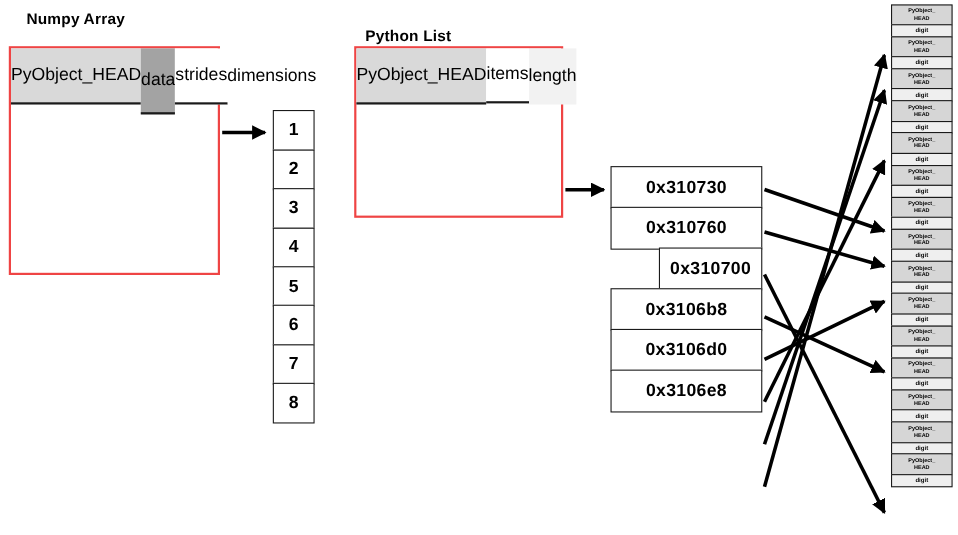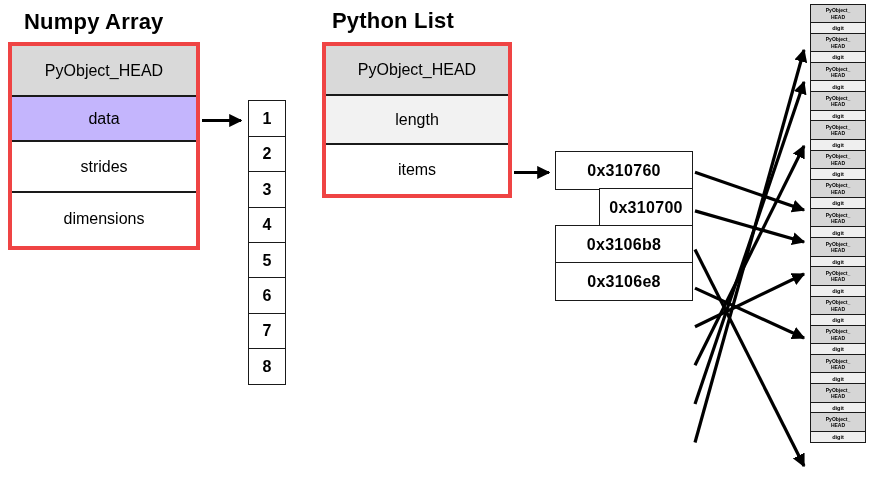--- a/index.html
+++ b/index.html
@@ -1,25 +1,25 @@
 <!DOCTYPE html>
 <html><head>
 <meta charset="utf-8">
 <style>
   html,body{margin:0;padding:0;background:#ffffff;}
   #canvas{
     position:relative;width:871px;height:486px;overflow:hidden;
     font-family:"Liberation Sans", sans-serif;color:#000;background:#fff;
   }
   .title{
-    position:absolute;font-size:22px;font-weight:bold;letter-spacing:.2px;white-space:nowrap;
+    position:absolute;font-size:14px;font-weight:bold;letter-spacing:.2px;white-space:nowrap;
   }
   .struct-box{
-    position:absolute;border:4px solid #ef4444;box-sizing:border-box;background:#fff;
-    display:flex;flex-direction:column;
+    position:absolute;border:2px solid #ef4444;box-sizing:border-box;background:#fff;
+    display:flex;flex-direction:row;
   }
   .struct-row{
     box-sizing:border-box;display:flex;align-items:center;justify-content:center;
     font-size:16px;border-bottom:2px solid #1a1a1a;
   }
   .struct-row:last-child{border-bottom:none;}
   .cell-col{position:absolute;box-sizing:border-box;}
   .buf-cell{
     box-sizing:border-box;border:1.6px solid #1a1a1a;margin-top:-1.6px;background:#fff;
     display:flex;align-items:center;justify-content:center;font-size:16px;font-weight:bold;
@@ -42,50 +42,52 @@
   }
   svg{position:absolute;left:0;top:0;}
 </style>
 </head>
 <body>
 
 <div id="canvas">
 
   <div class="title" style="left:24px;top:9px;">Numpy Array</div>
 
-  <div class="title" style="left:332px;top:8px;">Python List</div>
+  <div class="title" style="left:332px;top:24px;">Python List</div>
 
   <div id="numpy-box" class="struct-box" style="left:8px;top:42px;width:192px;height:208px;">
       <div class="struct-row" style="height: 51px; background: rgb(217, 217, 217); border-color: rgb(26, 26, 26);">PyObject_HEAD</div>
-      <div class="struct-row" style="height: 45px; background: #c4b5fd; border-color: rgb(26, 26, 26);">data</div>
+      <div class="struct-row" style="height: 60px; background: #a3a3a3; border-color: rgb(26, 26, 26);">data</div>
       <div class="struct-row" style="height: 51px; background: rgb(255, 255, 255); border-color: rgb(26, 26, 26);">strides</div>
       <div class="struct-row" style="height: 51px; background: rgb(255, 255, 255); border-color: rgb(26, 26, 26);">dimensions</div>
     </div>
 
   <div id="buffer-col" class="cell-col" style="left:248px;top:102px;width:38px;">
       <div class="buf-cell" style="height: 37px; border-color: rgb(26, 26, 26);">1</div>
       <div class="buf-cell" style="height: 37px; border-color: rgb(26, 26, 26);">2</div>
       <div class="buf-cell" style="height: 37px; border-color: rgb(26, 26, 26);">3</div>
       <div class="buf-cell" style="height: 37px; border-color: rgb(26, 26, 26);">4</div>
       <div class="buf-cell" style="height: 37px; border-color: rgb(26, 26, 26);">5</div>
       <div class="buf-cell" style="height: 37px; border-color: rgb(26, 26, 26);">6</div>
       <div class="buf-cell" style="height: 37px; border-color: rgb(26, 26, 26);">7</div>
       <div class="buf-cell" style="height: 37px; border-color: rgb(26, 26, 26);">8</div>
     </div>
 
   <div id="list-box" class="struct-box" style="left:322px;top:42px;width:190px;height:156px;">
       <div class="struct-row" style="height: 51px; background: rgb(217, 217, 217); border-color: rgb(26, 26, 26);">PyObject_HEAD</div>
+      <div class="struct-row" style="height: 50px; background: rgb(255, 255, 255); border-color: rgb(26, 26, 26);">items</div>
       <div class="struct-row" style="height: 51px; background: rgb(242, 242, 242); border-color: rgb(26, 26, 26);">length</div>
-      <div class="struct-row" style="height: 50px; background: rgb(255, 255, 255); border-color: rgb(26, 26, 26);">items</div>
     </div>
 
   <div id="addr-col" class="cell-col" style="left:555px;top:153px;width:138px;">
+      <div class="addr-cell" style="height: 38.6px; border-color: rgb(26, 26, 26);">0x310730</div>
       <div class="addr-cell" style="height: 38.6px; border-color: rgb(26, 26, 26);">0x310760</div>
       <div class="addr-cell" style="height: 38.6px; border-color: rgb(26, 26, 26); margin-left: 44px;">0x310700</div>
       <div class="addr-cell" style="height: 38.6px; border-color: rgb(26, 26, 26);">0x3106b8</div>
+      <div class="addr-cell" style="height: 38.6px; border-color: rgb(26, 26, 26);">0x3106d0</div>
       <div class="addr-cell" style="height: 38.6px; border-color: rgb(26, 26, 26);">0x3106e8</div>
     </div>
 
   <div id="heap-col" class="cell-col" style="left:810px;top:5px;width:56px;">
       <div class="heap-slot">
         <div class="heap-head" style="height: 19.8px; background: rgb(214, 214, 214); border-color: rgb(26, 26, 26);">
           <span>PyObject_</span>
           <span>HEAD</span>
         </div>
         <div class="heap-val" style="height: 12.2px; background: rgb(239, 239, 239); border-color: rgb(26, 26, 26);">digit</div>

